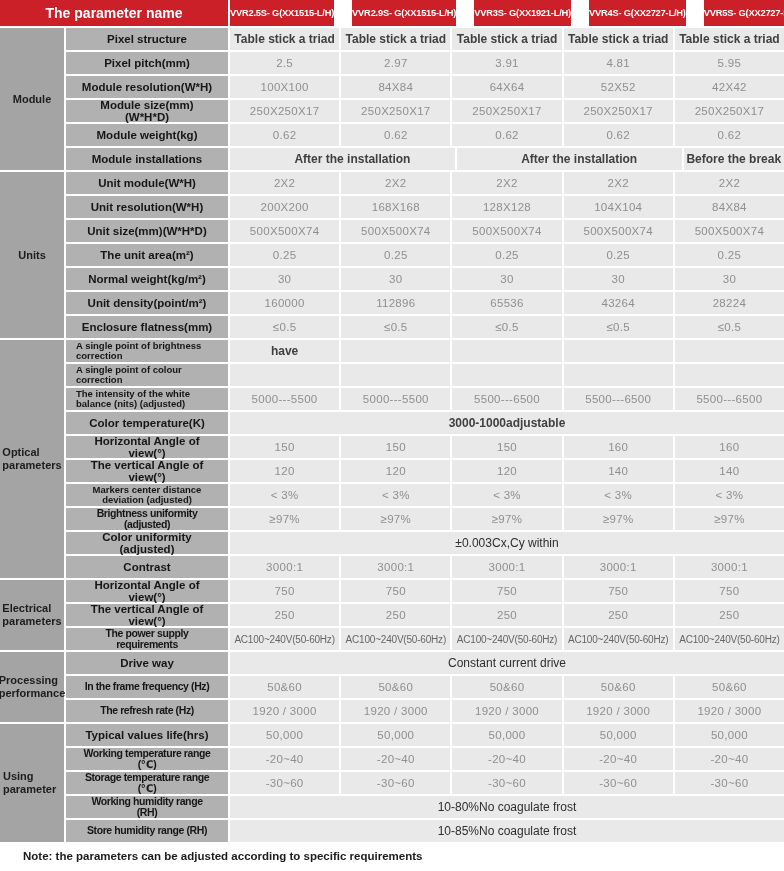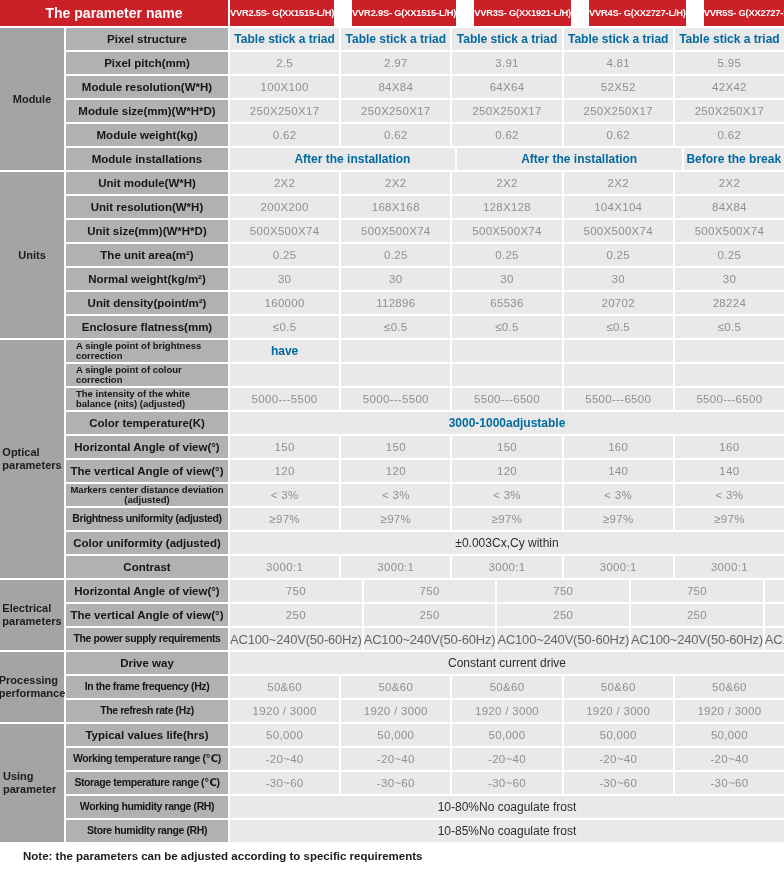--- a/index.html
+++ b/index.html
@@ -32,35 +32,35 @@
     display:flex; align-items:center; justify-content:center;
     font-weight:bold; font-size:11px; color:#1d1d1d;
     text-align:left; line-height:1.15; padding:10px 3px;
   }
   .rows { flex:1; display:flex; flex-direction:column; gap:2px; }
   .row { display:flex; gap:2px; height:22px; }
   .label {
     width:162px; flex:0 0 162px; background:#b1b1b1;
     display:flex; align-items:center; justify-content:center;
     font-weight:bold; font-size:11.5px; color:#161616;
-    text-align:center; line-height:1.05; padding:1px 3px;
+    text-align:center; line-height:1.05; padding:1px 15px;
   }
   .label.narrow { font-size:10.5px; letter-spacing:-0.4px; }
   .label.small { font-size:9.5px; }
   .label.small-left { font-size:9.5px; justify-content:flex-start; text-align:left; padding-left:10px; }
 
   .cell {
     flex:1; background:#e9e9e9;
     display:flex; align-items:center; justify-content:center;
     font-size:11.5px; color:#8f8f8f; letter-spacing:0.3px;
     white-space:nowrap; overflow:hidden;
   }
-  .cell.bold  { font-weight:bold; color:#0369a1; font-size:12px; letter-spacing:0; }
+  .cell.bold  { font-weight:bold; color:#404040; font-size:12px; letter-spacing:0; }
   .cell.dark  { color:#2e2e2e; font-size:12px; letter-spacing:0; }
-  .cell.vsmall{ font-size:13px; color:#666; letter-spacing:-0.2px; }
+  .cell.vsmall{ font-size:10px; color:#666; letter-spacing:-0.2px; }
   .cell.span2 { flex:2.04;padding-left:20px; }
   .cell.span5 { flex:5.16; }
 
   
   .note {
     height:24px; display:flex; align-items:center;
     padding-left:23px; background:#fff;
     font-weight:bold; font-size:11.5px; color:#1b1b1b;
   }
 </style>
@@ -171,21 +171,21 @@
             <div class="cell">30</div>
             <div class="cell">30</div>
             <div class="cell">30</div>
             <div class="cell">30</div>
           </div>
           <div class="row">
             <div class="label">Unit density(point/m²)</div>
             <div class="cell">160000</div>
             <div class="cell">112896</div>
             <div class="cell">65536</div>
-            <div class="cell">20702</div>
+            <div class="cell">43264</div>
             <div class="cell">28224</div>
           </div>
           <div class="row">
             <div class="label">Enclosure flatness(mm)</div>
             <div class="cell">≤0.5</div>
             <div class="cell">≤0.5</div>
             <div class="cell">≤0.5</div>
             <div class="cell">≤0.5</div>
             <div class="cell">≤0.5</div>
           </div>

